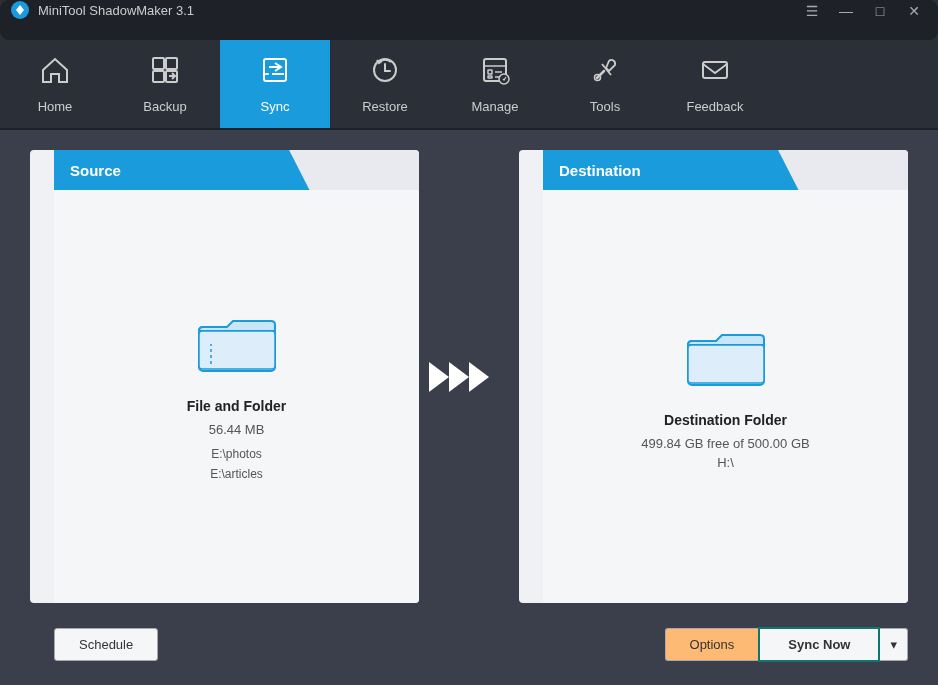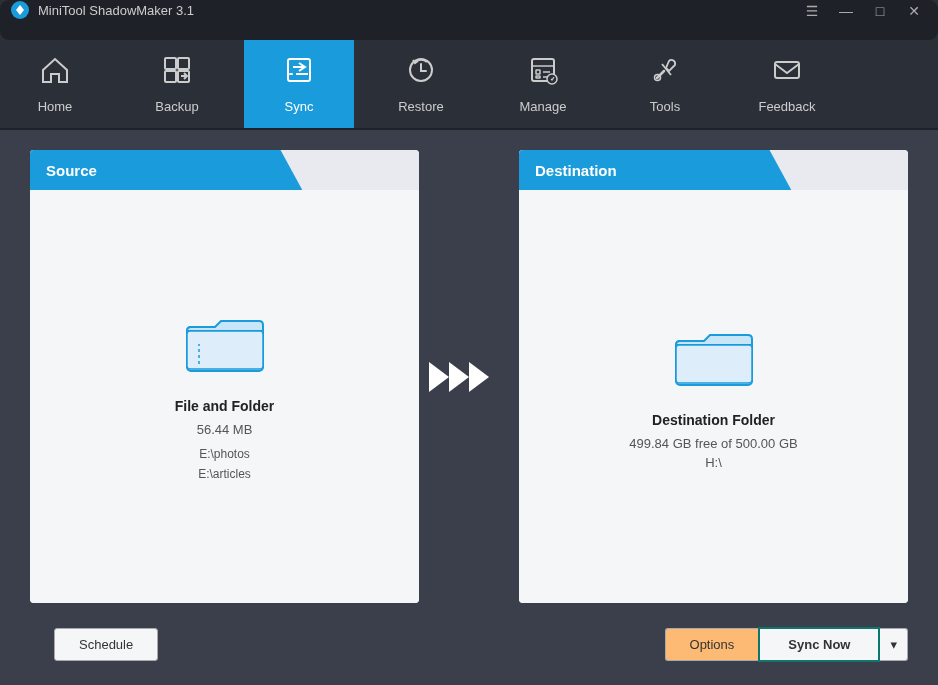--- a/index.html
+++ b/index.html
@@ -52,21 +52,20 @@
       justify-content: center;
     }
 
     
     #nav-bar {
       display: flex;
       align-items: stretch;
       background: #2b2f38;
       height: 90px;
       border-bottom: 2px solid #1e2228;
-      gap: 12px;
     }
     .nav-item {
       display: flex;
       flex-direction: column;
       align-items: center;
       justify-content: center;
       width: 110px;
       gap: 8px;
       cursor: pointer;
       color: #ccc;
@@ -102,20 +101,21 @@
     }
 
     .panel-card {
       flex: 1;
       background: #f0f1f4;
       border-radius: 4px;
       overflow: hidden;
       display: flex;
       flex-direction: column;
       height: 100%;
+      padding-left: 24px;
     }
     .panel-header {
       background: #1a9bdc;
       color: #fff;
       font-size: 15px;
       font-weight: bold;
       padding: 8px 16px;
       display: flex;
       align-items: center;
       clip-path: polygon(0 0, 92% 0, 100% 100%, 0 100%);

